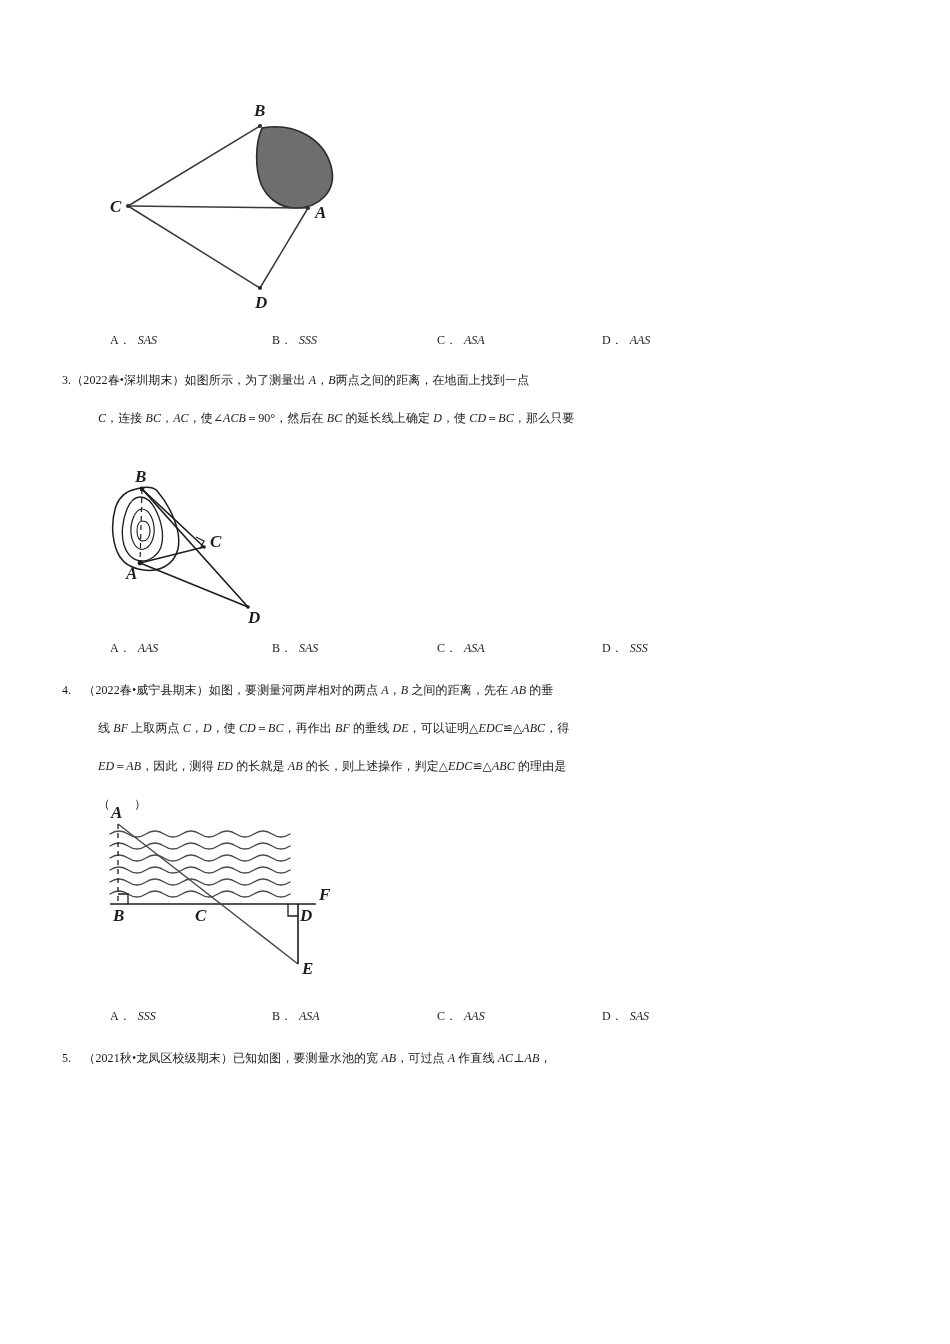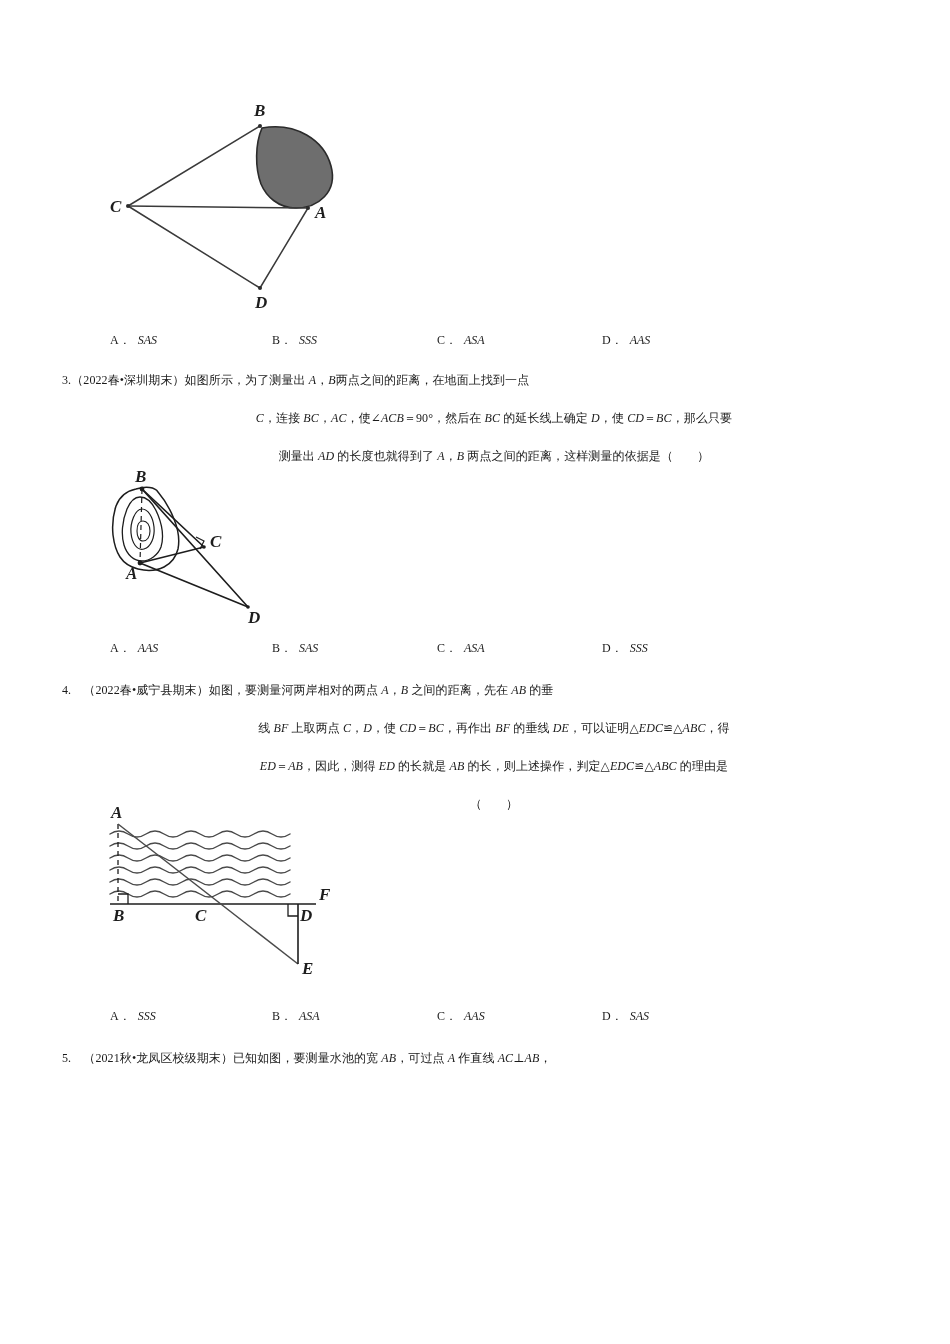--- a/index.html
+++ b/index.html
@@ -29,21 +29,20 @@
     width: 828px;
   }
   .q-line {
     font-size: 12px;
     line-height: 38px;
     letter-spacing: 0.1px;
     white-space: nowrap;
   }
   .indent {
     padding-left: 36px;
-    text-align: center;
   }
   .mi {
     font-style: italic;
     font-family: "Liberation Serif", "DejaVu Serif", serif;
   }
   .up {
     font-style: normal;
   }
 
   
@@ -127,21 +126,20 @@
       <span class="lbl">C．</span><span class="val">ASA</span>
     </span>
     <span class="opt o3">
       <span class="lbl">D．</span><span class="val">AAS</span>
     </span>
   </div>
 
   <div class="q-block" style="top:361px;">
     <div class="q-line"><span class="up">3.</span><span class="up">（2022春•深圳期末）如图所示，为了测量出 </span><span class="mi">A</span><span class="up">，</span><span class="mi">B</span><span class="up">两点之间的距离，在地面上找到一点</span></div>
     <div class="q-line indent"><span class="mi">C</span><span class="up">，连接 </span><span class="mi">BC</span><span class="up">，</span><span class="mi">AC</span><span class="up">，使∠</span><span class="mi">ACB</span><span class="up">＝90°，然后在 </span><span class="mi">BC</span><span class="up"> 的延长线上确定 </span><span class="mi">D</span><span class="up">，使 </span><span class="mi">CD</span><span class="up">＝</span><span class="mi">BC</span><span class="up">，那么只要</span></div>
-    <div class="q-line indent"><span class="up">测量出 </span><span class="mi">AD</span><span class="up"> 的长度也就得到了 </span><span class="mi">A</span><span class="up">，</span><span class="mi">B</span><span class="up"> 两点之间的距离，这样测量的依据是（　　）</span></div>
   </div>
 
   <div class="figure" style="left:100px; top:475px; width:250px; height:145px;">
     <svg width="250" height="145" viewBox="0 0 250 145">
 
       <path d="M 36 14 C 46 11 55 12 58 17 C 64 24 70 34 74 44 C 78 54 80 64 78 74
                C 76 82 72 88 64 92 C 56 96 46 96 38 94 C 30 92 24 88 20 82
                C 16 76 14 68 13 60 C 12 50 13 40 16 31 C 19 23 26 16 36 14 Z" fill="none" stroke="#1d1d1d" stroke-width="1.5"></path>
       <path d="M 40 22 C 48 22 54 30 58 40 C 62 50 64 62 61 72 C 58 80 50 86 42 86
                C 34 86 27 80 24 70 C 21 60 22 46 27 34 C 30 27 34 22 40 22 Z" fill="none" stroke="#1d1d1d" stroke-width="1.3"></path>

